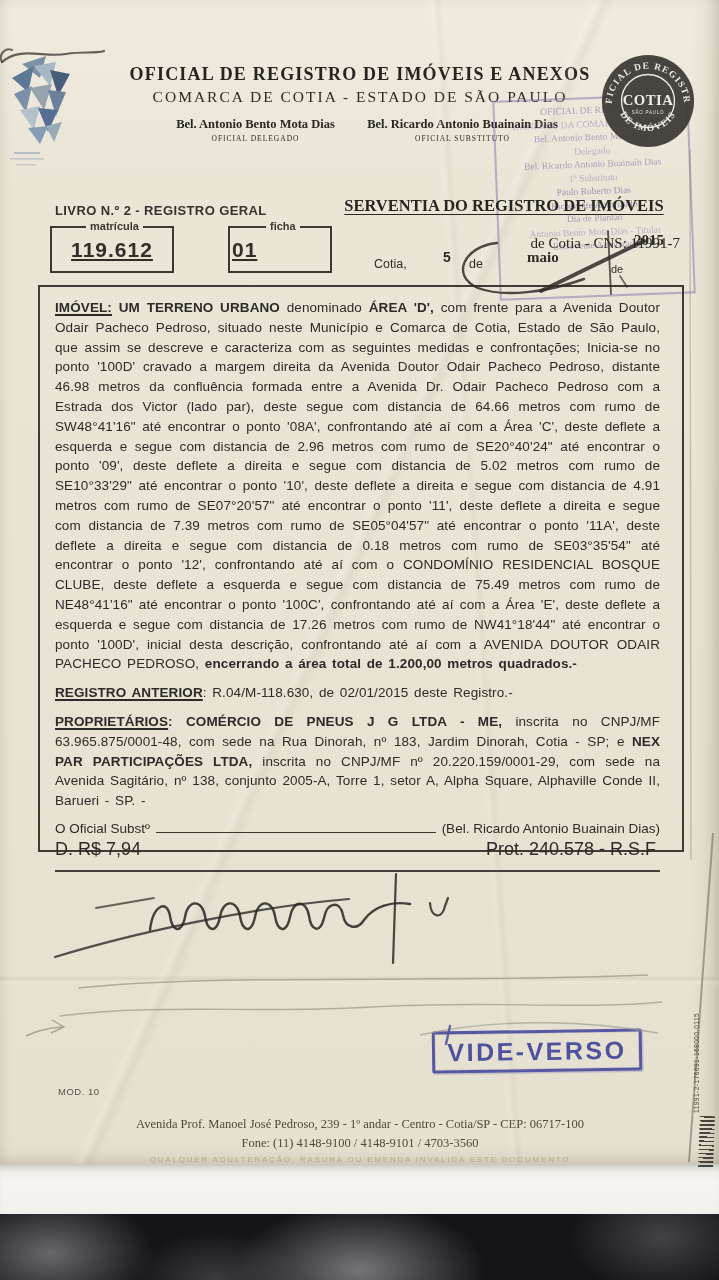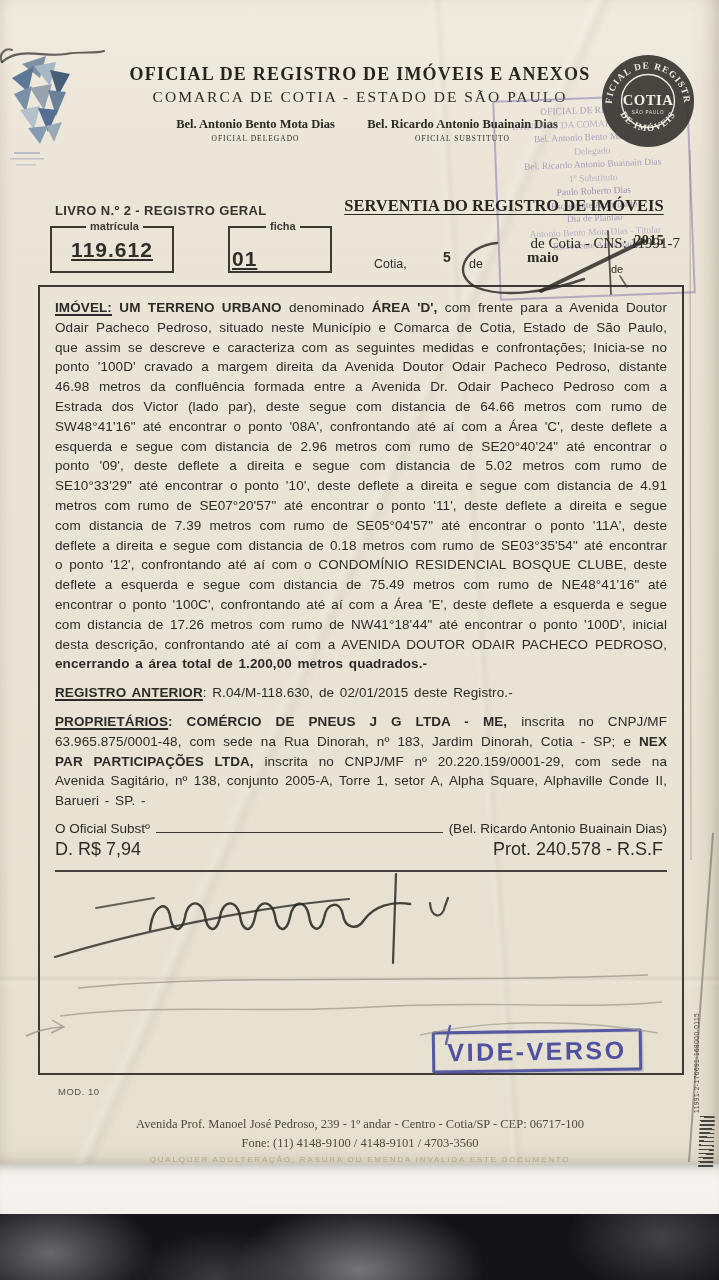--- a/index.html
+++ b/index.html
@@ -51,39 +51,39 @@
   .ink-stamp div:nth-child(even) { opacity:.55; }
   .ink-stamp div:nth-child(7), .ink-stamp div:nth-child(8) { opacity:.85; }
 
   
   .livro { position:absolute; left:55px; top:203px; font-size:13px; font-weight:bold; letter-spacing:.4px; color:#35332d; z-index:5; }
   .numbox { position:absolute; border:2.5px solid #3c3933; z-index:5; }
   .numbox .lbl { position:absolute; top:-8px; background:#e9e4d6; padding:0 4px; font-size:11px; font-weight:bold; color:#3c3933; }
   .numbox .val { font-size:21px; font-weight:bold; color:#302e29; letter-spacing:1px;text-decoration:underline; }
   .box-matricula { left:50px; top:226px; width:124px; height:47px; display:flex; align-items:center; justify-content:center; }
   .box-matricula .lbl { left:34px; }
-  .box-ficha { left:228px; top:226px; width:104px; height:47px; display:flex; align-items:flex-end; }
+  .box-ficha { left:228px; top:226px; width:104px; height:47px; display:flex; align-items:center; }
   .box-ficha .lbl { left:36px; }
   .box-ficha .val { margin-left:2px; }
 
   .serventia { position:absolute; left:328px; top:196px; width:352px; text-align:center; z-index:5; color:#27251f; }
   .serventia .t { font-family:"Liberation Serif", serif; font-weight:bold; font-size:16.5px; text-decoration:underline; text-underline-offset:3px; }
   .serventia .c { font-family:"Liberation Serif", serif; font-size:15px; margin-top:19px;text-align:right; }
 
   .dl { position:absolute; z-index:5; color:#2e2c26; }
   .dl-city  { left:374px; top:257px; font-size:12.5px; }
   .dl-day   { left:443px; top:249px; font-size:14px; font-weight:bold; }
   .dl-de1   { left:469px; top:257px; font-size:12.5px; }
   .dl-month { left:527px; top:249px; font-family:"Liberation Serif", serif; font-size:15px; font-weight:bold; }
   .dl-de2   { left:611px; top:263px; font-size:11px; }
   .dl-year  { left:634px; top:232px; font-family:"Liberation Serif", serif; font-size:15px; font-weight:bold; }
 
   
-  .main-box { position:absolute; left:38px; top:285px; width:646px; height:790px; border:2.5px solid #3e3a34;
-    padding:11px 15px 8px 15px; z-index:5; color:#2d2b27; }
+  .main-box { position:absolute; left:38px; top:285px; width:646px; height:567px; border:2.5px solid #3e3a34;
+    padding:11px 22px 8px 15px; z-index:5; color:#2d2b27; }
   .main-box p { font-size:13.5px; line-height:19.8px; text-align:justify; letter-spacing:.1px; word-spacing:1.8px; }
   .b { font-weight:bold; }
   .u { text-decoration:underline; text-underline-offset:2px; text-decoration-thickness:1.5px; }
   .sect { margin-top:9px; }
   .officer-row { display:flex; align-items:flex-end; margin-top:8px; font-size:13.5px; }
   .sig-line { flex:1; border-bottom:1.5px solid #3a3731; margin:0 6px 3px 6px; height:14px; }
   .fee-row { display:flex; justify-content:space-between; font-size:18px; margin-top:3px; padding-right:4px; }
   .body-rule { border:none; border-top:2px solid #45413a; margin-top:10px; }
 
   .vide-stamp { position:absolute; left:392px; top:743px; width:210px; height:42px;

